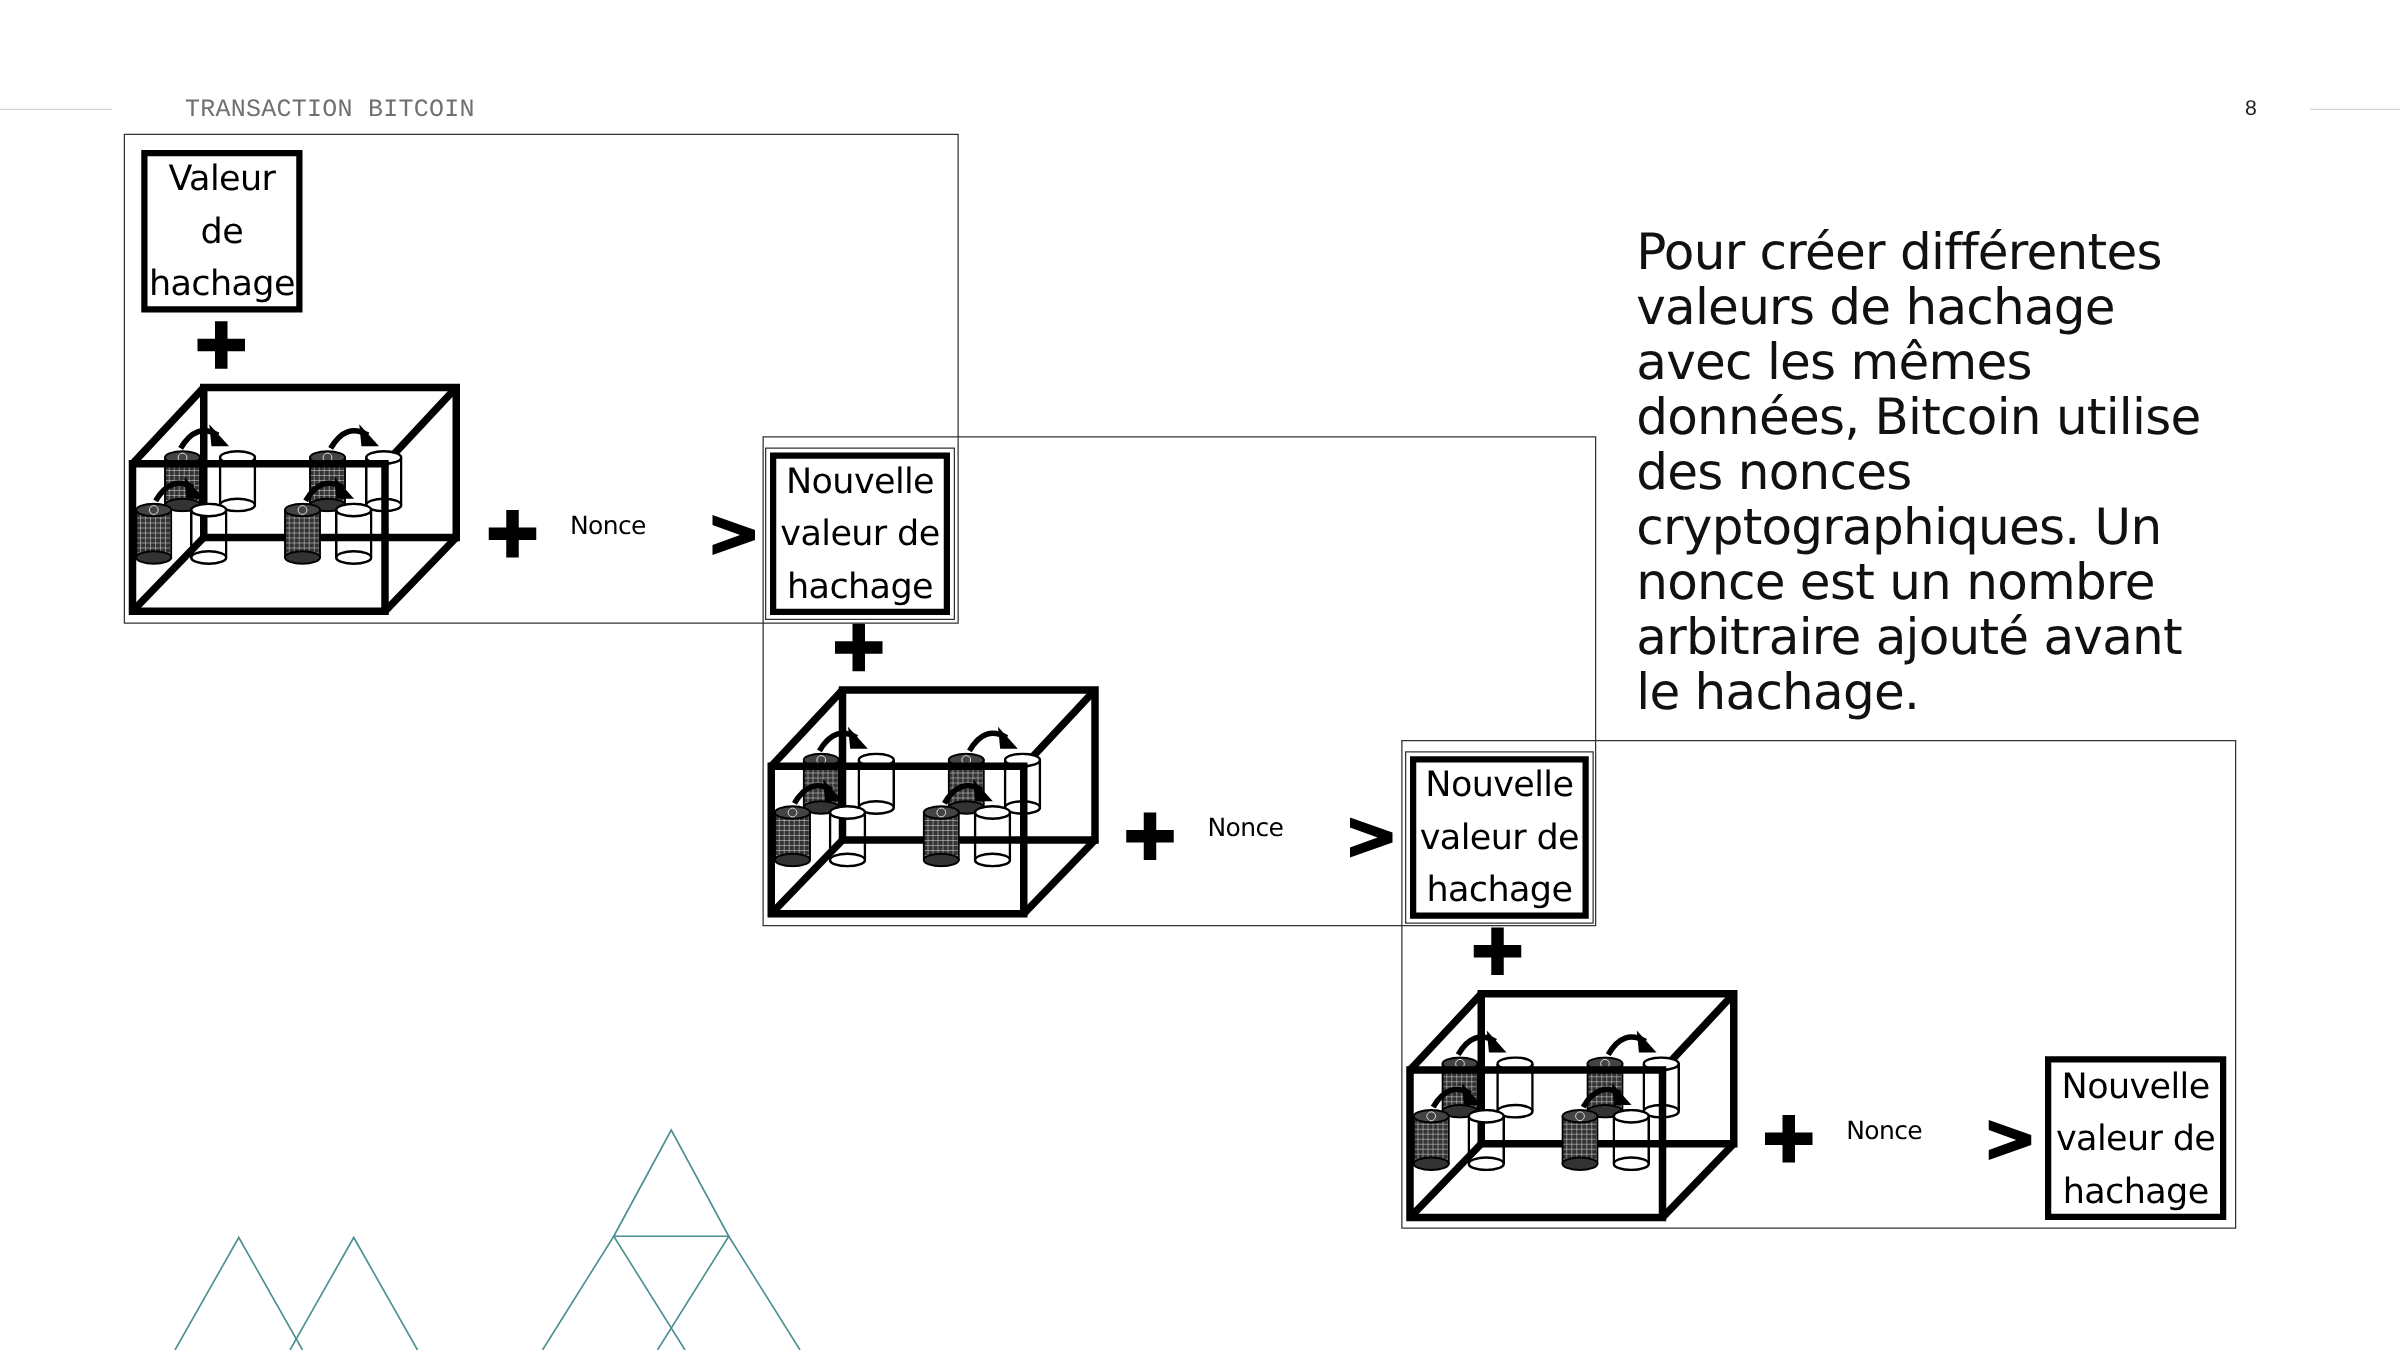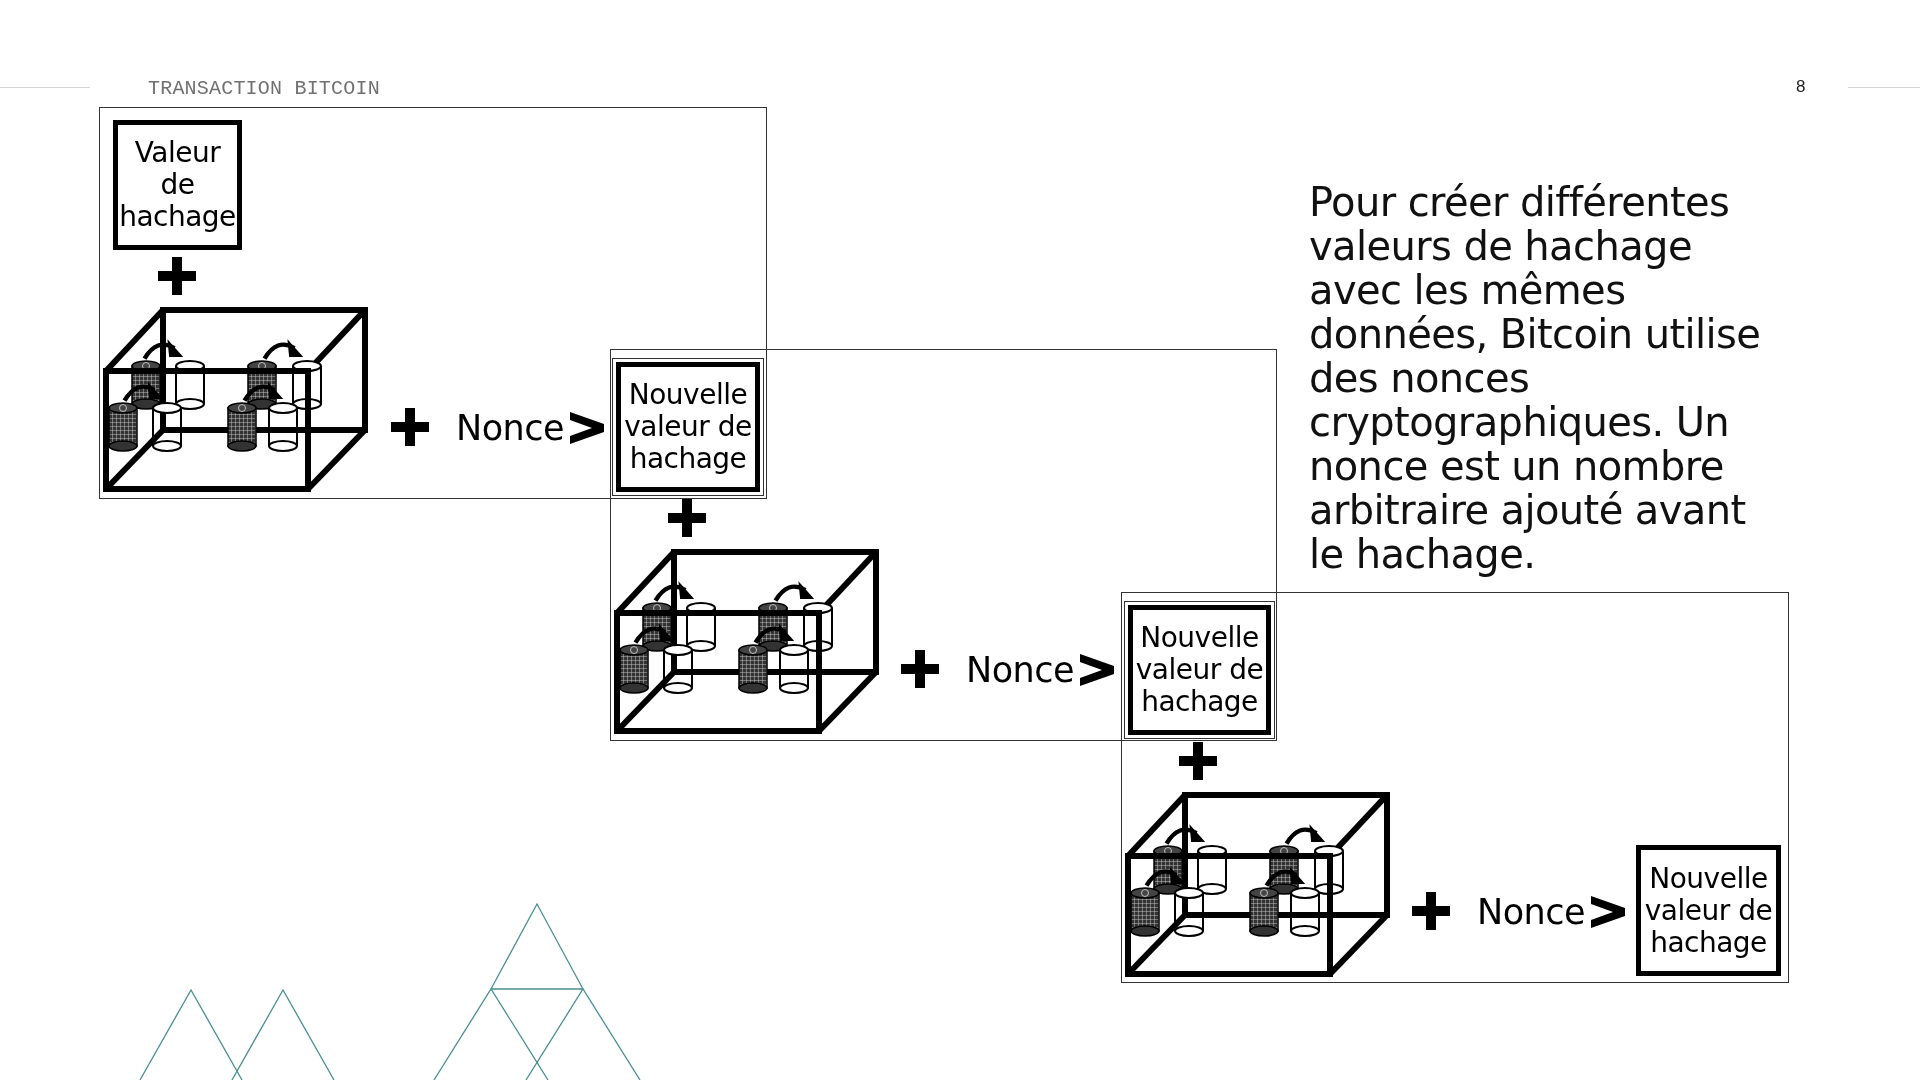--- a/index.html
+++ b/index.html
@@ -5,28 +5,28 @@
   html, body { margin:0; padding:0; background:#ffffff; }
   body { width:1920px; height:1080px; position:relative; overflow:hidden;
          font-family:"Liberation Sans", sans-serif; color:#000; }
   .hdr-line { position:absolute; top:87px; height:1px; background:#d6d6d6; }
   .hdr-title { position:absolute; left:112px; top:77px; font-size:20px; color:#707070;
                letter-spacing:0.2px; font-family:Liberation Mono, monospace;margin-left:36px; }
   .hdr-page { position:absolute; left:1796px; top:77px; font-size:17px; color:#222; }
   .frame { position:absolute; border:1.5px solid #333; box-sizing:border-box; background:transparent; }
   .hbox { position:absolute; border:5px solid #000; box-sizing:border-box; background:#fff;
           display:flex; align-items:center; justify-content:center; text-align:center;
-          font-size:28px; line-height:32px; font-family:"DejaVu Sans", sans-serif; }
+          font-size:28px; line-height:42px; font-family:"DejaVu Sans", sans-serif; }
   .hbox.outer::after { content:""; position:absolute; inset:-9px; border:1.5px solid #333; pointer-events:none; }
   .hbox span { white-space:pre-line; letter-spacing:-0.5px; }
   .plus { position:absolute; width:38px; height:38px; }
   .plus::before, .plus::after { content:""; position:absolute; background:#000; }
   .plus::before { left:0; right:0; top:14px; height:10px; }
   .plus::after { top:0; bottom:0; left:14px; width:10px; }
-  .nonce { position:absolute; font-size:35px; font-family:"DejaVu Sans", sans-serif; letter-spacing:-0.5px; }
+  .nonce { position:absolute; font-size:20px; font-family:"DejaVu Sans", sans-serif; letter-spacing:-0.5px; }
   .gt { position:absolute; width:38px; height:40px; }
   .cube { position:absolute; width:268px; height:190px; }
   .para { position:absolute; left:1309px; top:180px; width:480px; font-size:40px; line-height:44px;
           font-family:"DejaVu Sans", sans-serif; color:#111; letter-spacing:-0.6px; }
   .deco { position:absolute; left:0; top:880px; width:700px; height:200px; }
 </style>
 </head>
 <body>
 
 <div class="hdr-line" style="left:0;width:90px;"></div>

